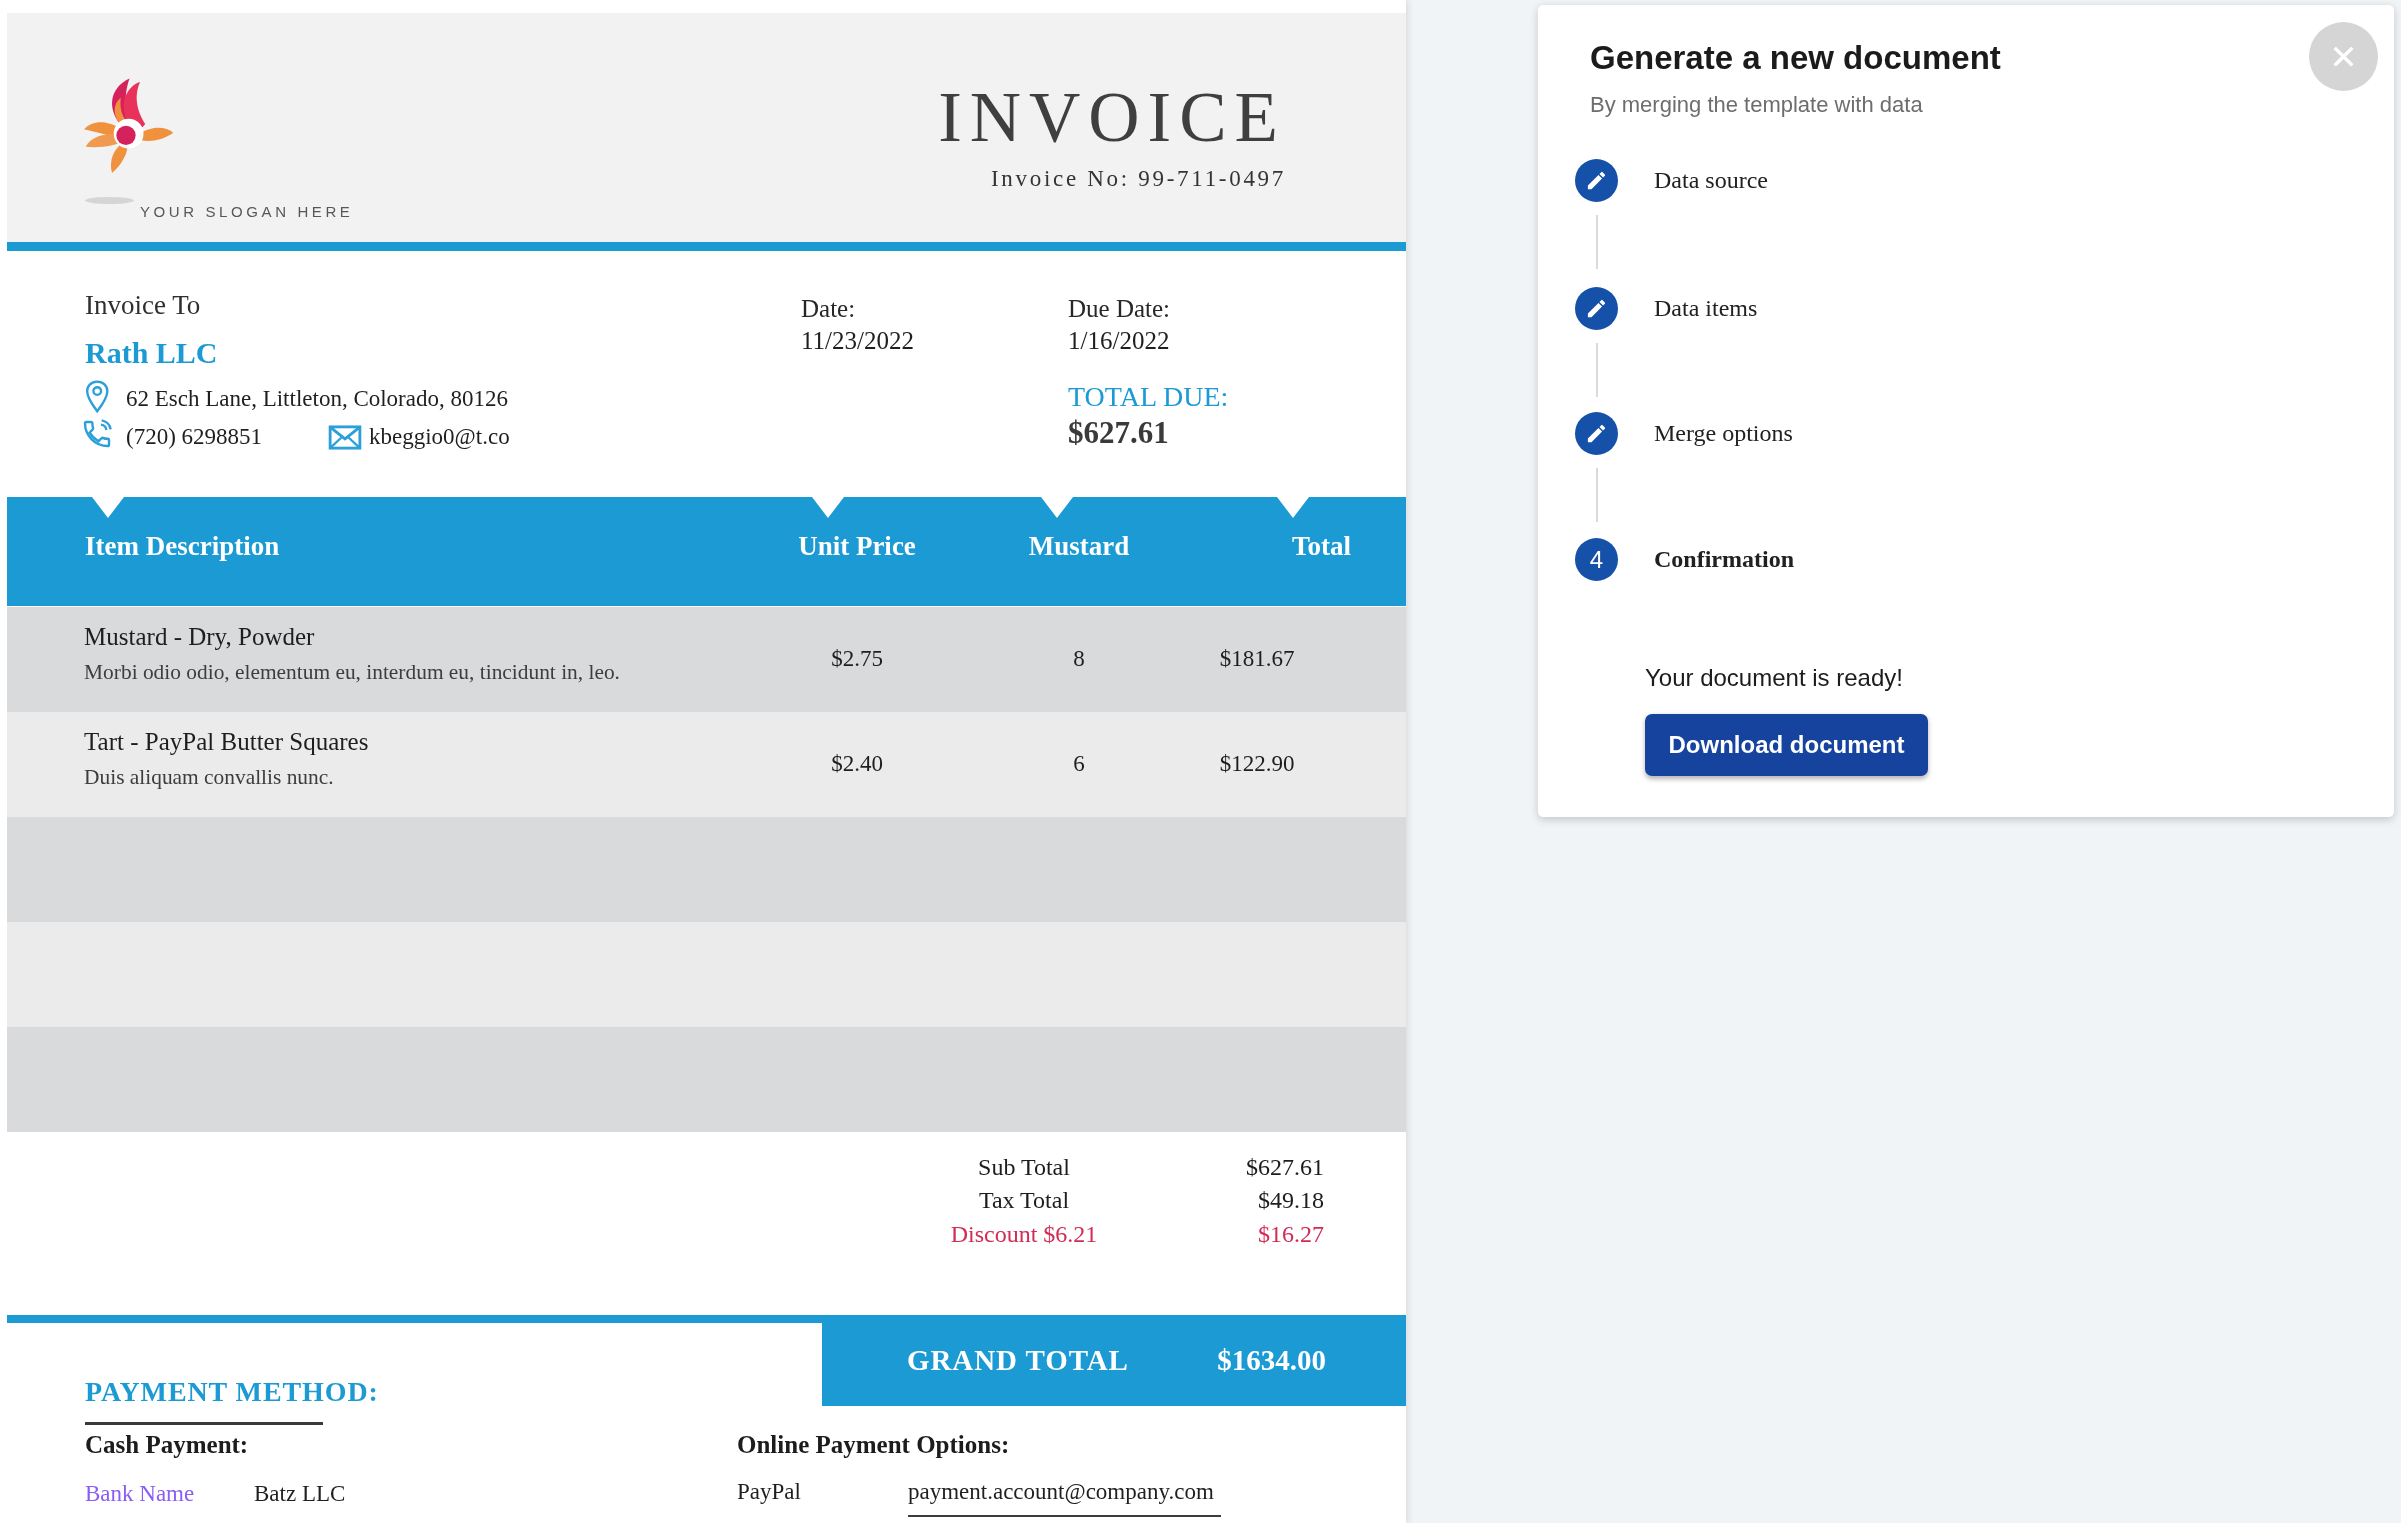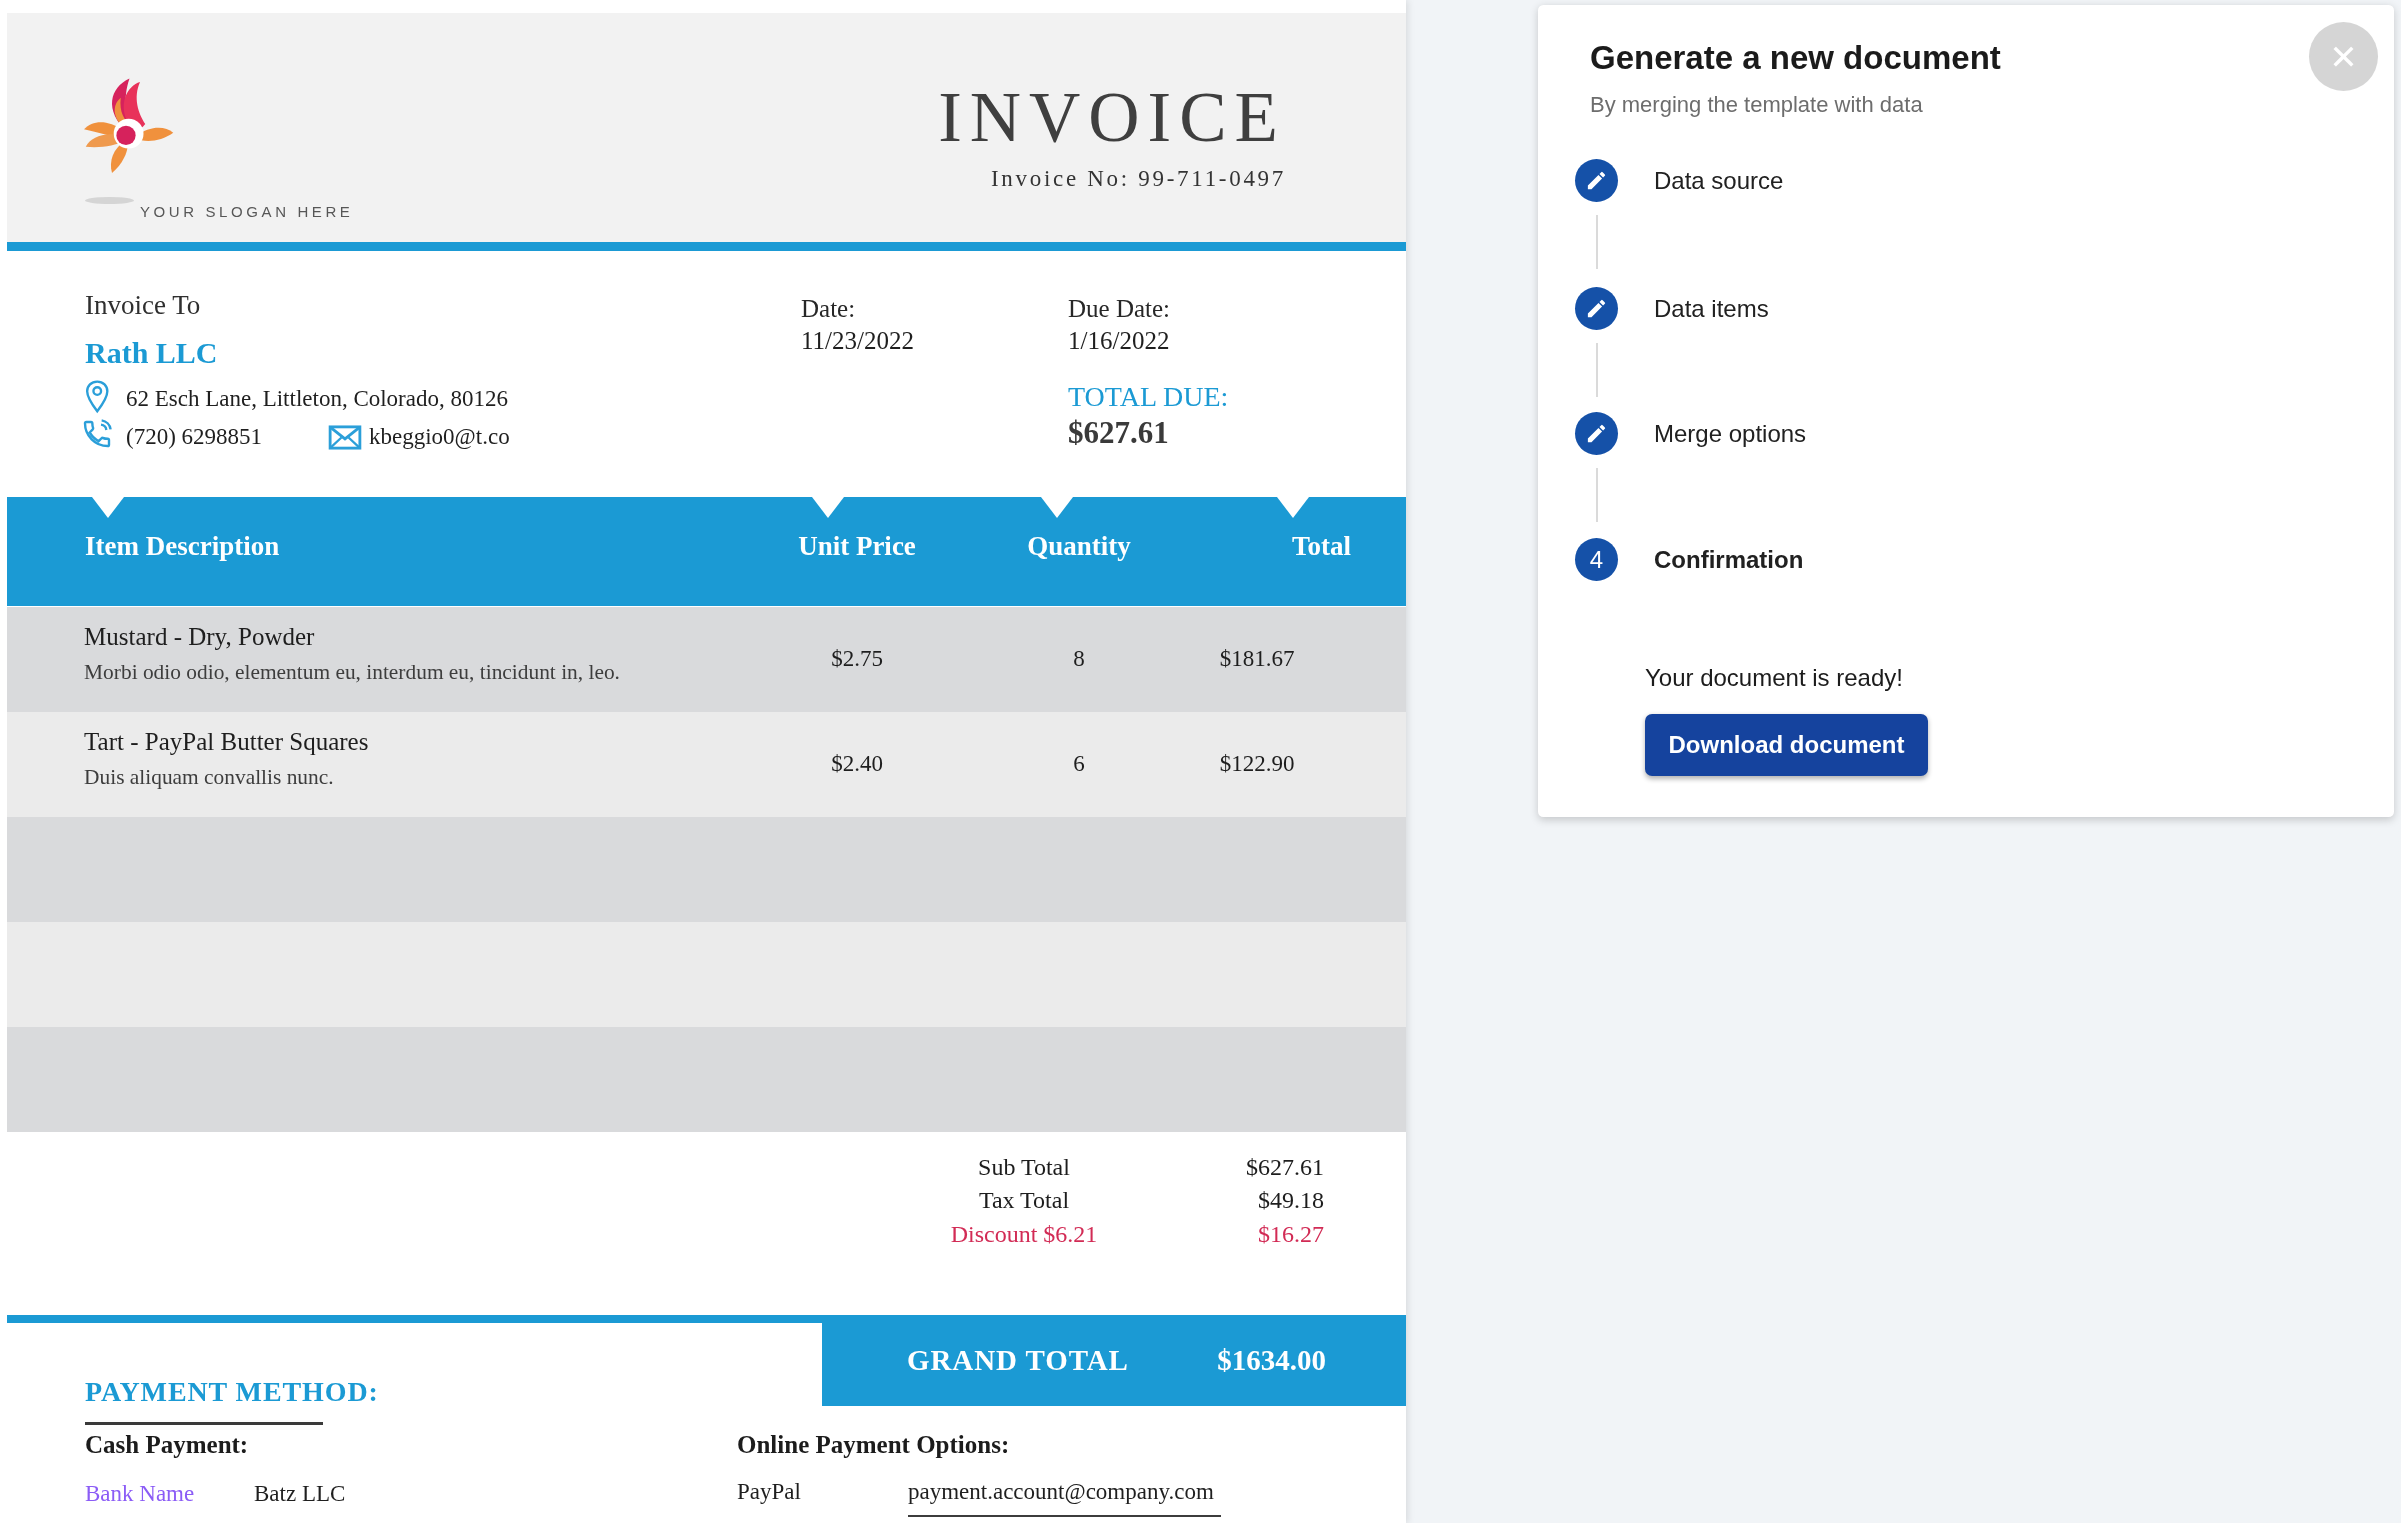--- a/index.html
+++ b/index.html
@@ -90,21 +90,21 @@
   #panel-title { left:52px; top:34px; font-size:33px; font-weight:bold; color:#1b1b1b; }
   #panel-subtitle { left:52px; top:87px; font-size:22px; color:#6d6d6d; }
   #close-btn { left:771px; top:17px; width:69px; height:69px; border-radius:50%;
                background:#d5d5d5; display:flex; align-items:center; justify-content:center;
                cursor:pointer; }
   #close-btn span { color:#ffffff; font-size:34px; line-height:1; }
 
   .step-circle { position:absolute; left:37px; width:43px; height:43px; border-radius:50%;
                  background:#1551a8; display:flex; align-items:center; justify-content:center; }
   .step-num { color:#ffffff; font-size:24px; }
-  .step-label { position:absolute; left:116px; font-size:24px; color:#212121; line-height:43px; }
+  .step-label { position:absolute; left:116px; font-size:24px; color:#212121; line-height:43px;font-family:Liberation Serif, serif; }
   .connector { position:absolute; left:58px; width:1.8px; height:54px; background:#dadada; }
 
   #ready-text { left:107px; top:659px; font-size:24px; color:#1c1c1c; }
   #download-btn { left:107px; top:709px; width:283px; height:62px; background:#15439e;
                   border:none; border-radius:7.1px; color:#ffffff; font-size:24px; font-weight:bold;
                   font-family:"Liberation Sans", sans-serif; box-shadow:0 2.7px 5.3px rgba(0,0,0,0.3);
                   cursor:pointer; }
 </style>
 </head>
 <body>
@@ -165,21 +165,21 @@
   <div id="total-due-value" class="abs serif right-col">$627.61</div>
 
   <div id="thead" class="abs">
     <div class="notch" style="left:85px"></div>
     <div class="notch" style="left:805px"></div>
     <div class="notch" style="left:1034px"></div>
     <div class="notch" style="left:1270px"></div>
   </div>
   <div class="th serif abs" id="th-desc">Item Description</div>
   <div class="th serif abs" id="th-unit">Unit Price</div>
-  <div class="th serif abs" id="th-qty">Quantity</div>
+  <div class="th serif abs" id="th-qty">Mustard</div>
   <div class="th serif abs" id="th-total">Total</div>
 
   <div class="row row-dark" style="top:607px">
     <div class="item-name serif">Mustard - Dry, Powder</div>
     <div class="item-desc serif">Morbi odio odio, elementum eu, interdum eu, tincidunt in, leo.</div>
     <div class="cell-unit serif">$2.75</div>
     <div class="cell-qty serif">8</div>
     <div class="cell-total serif">$181.67</div>
   </div>
   <div class="row row-light" style="top:712px">

